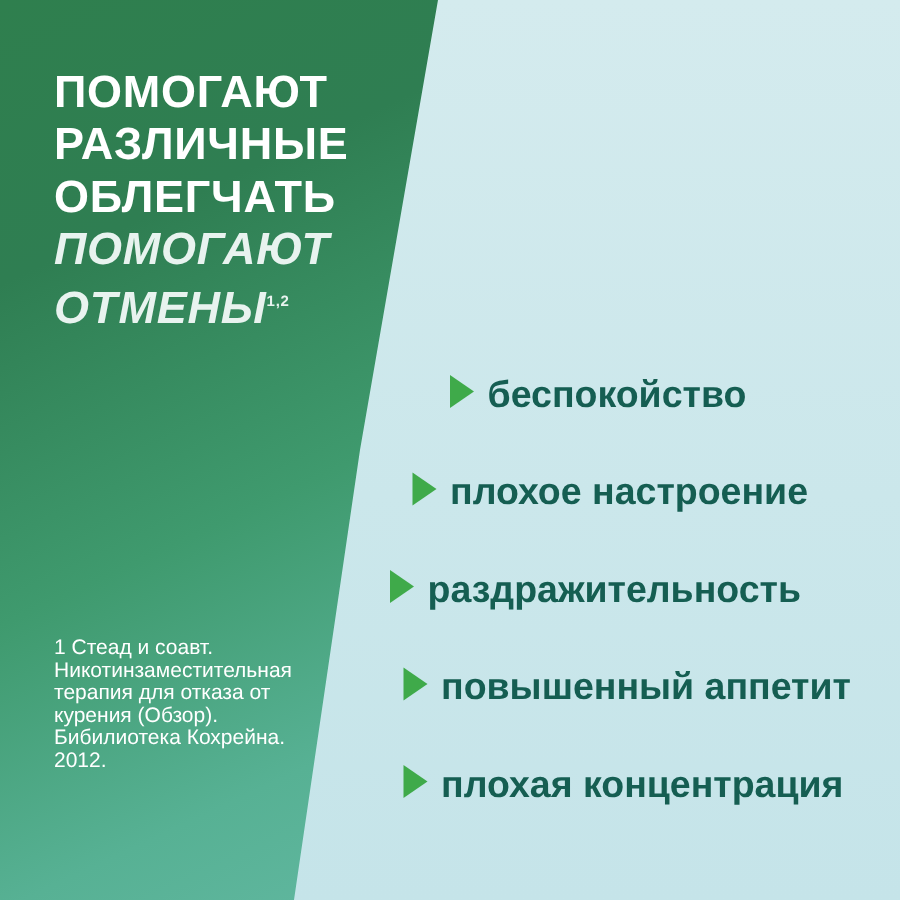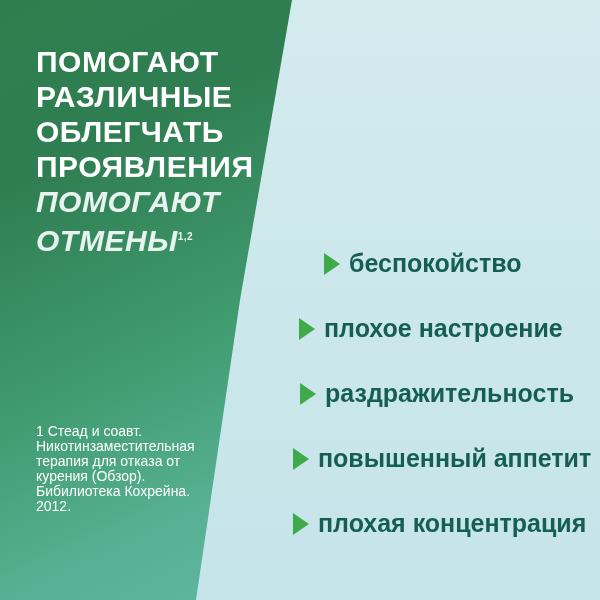--- a/index.html
+++ b/index.html
@@ -80,61 +80,59 @@
   
   .bullets {
     position: absolute;
     left: 245px;
     top: 240px;
     width: 350px;
   }
   .bullet-row {
     position: absolute;
     display: flex;
-    align-items: center;
-    margin-left: 24px;
+    align-items: flex-start;
   }
   .arrow {
     width: 0;
     height: 0;
     border-top: 11px solid transparent;
     border-bottom: 11px solid transparent;
     border-left: 16px solid #3faa4a;
     margin-right: 9px;
     flex: 0 0 auto;
   }
   .bullet-text {
     color: #155e52;
     font-weight: bold;
     font-size: 25px;
     line-height: 27px;
     white-space: nowrap;
     font-stretch: condensed;
   }
   .r0 { left: 55px;  top: 10px; }
   .r1 { left: 30px;  top: 75px; }
-  .r2 { left: 31px;  top: 140px; }
+  .r2 { left: 15px;  top: 140px; }
   .r3 { left: 24px;   top: 205px; }
   .r4 { left: 0px;   top: 270px; padding-left: 24px; }
 </style>
 </head>
 <body>
 
 <div id="canvas">
 
   <div class="right-panel"></div>
 
   <div class="left-shape"></div>
 
   <div class="left-inner">
     <div class="headline">
       <span class="line">ПОМОГАЮТ</span>
       <span class="line">РАЗЛИЧНЫЕ</span>
       <span class="line">ОБЛЕГЧАТЬ</span>
-      <span class="line">ПРОЯВЛЕНИЯ</span>
       <span class="italic">ПОМОГАЮТ</span>
       <span class="italic"><span>ОТМЕНЫ</span><sup>1,2</sup></span>
     </div>
 
     <div class="footnote">
       <p>1 Стеад и соавт. Никотинзаместительная терапия для отказа от курения (Обзор). Бибилиотека Кохрейна. 2012.</p>
     </div>
   </div>
 
   <div class="bullets">

